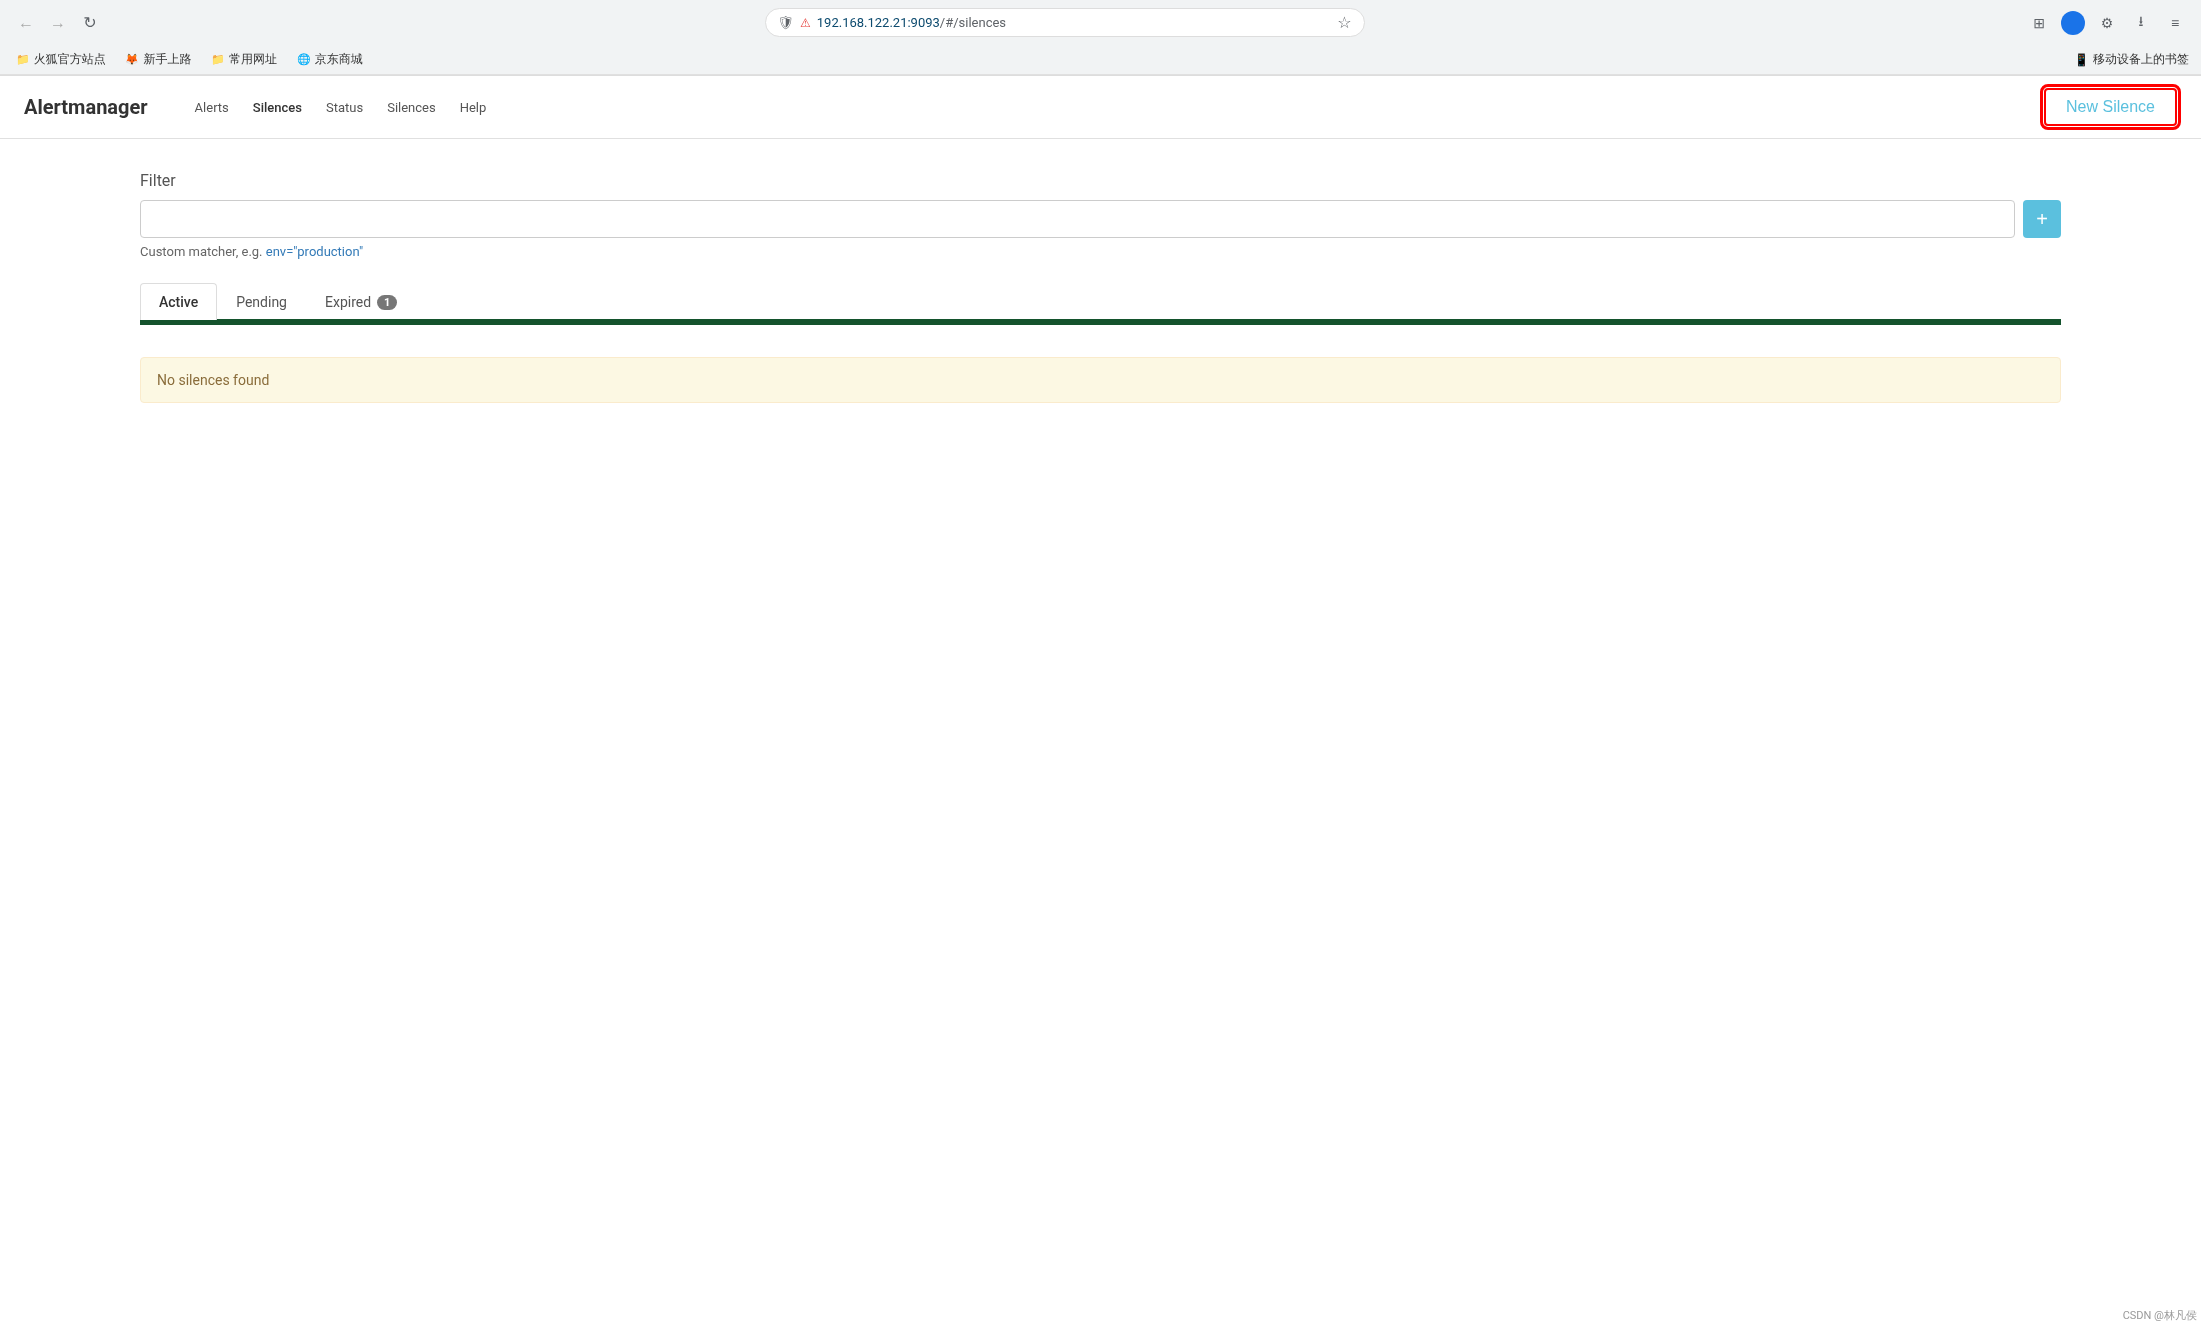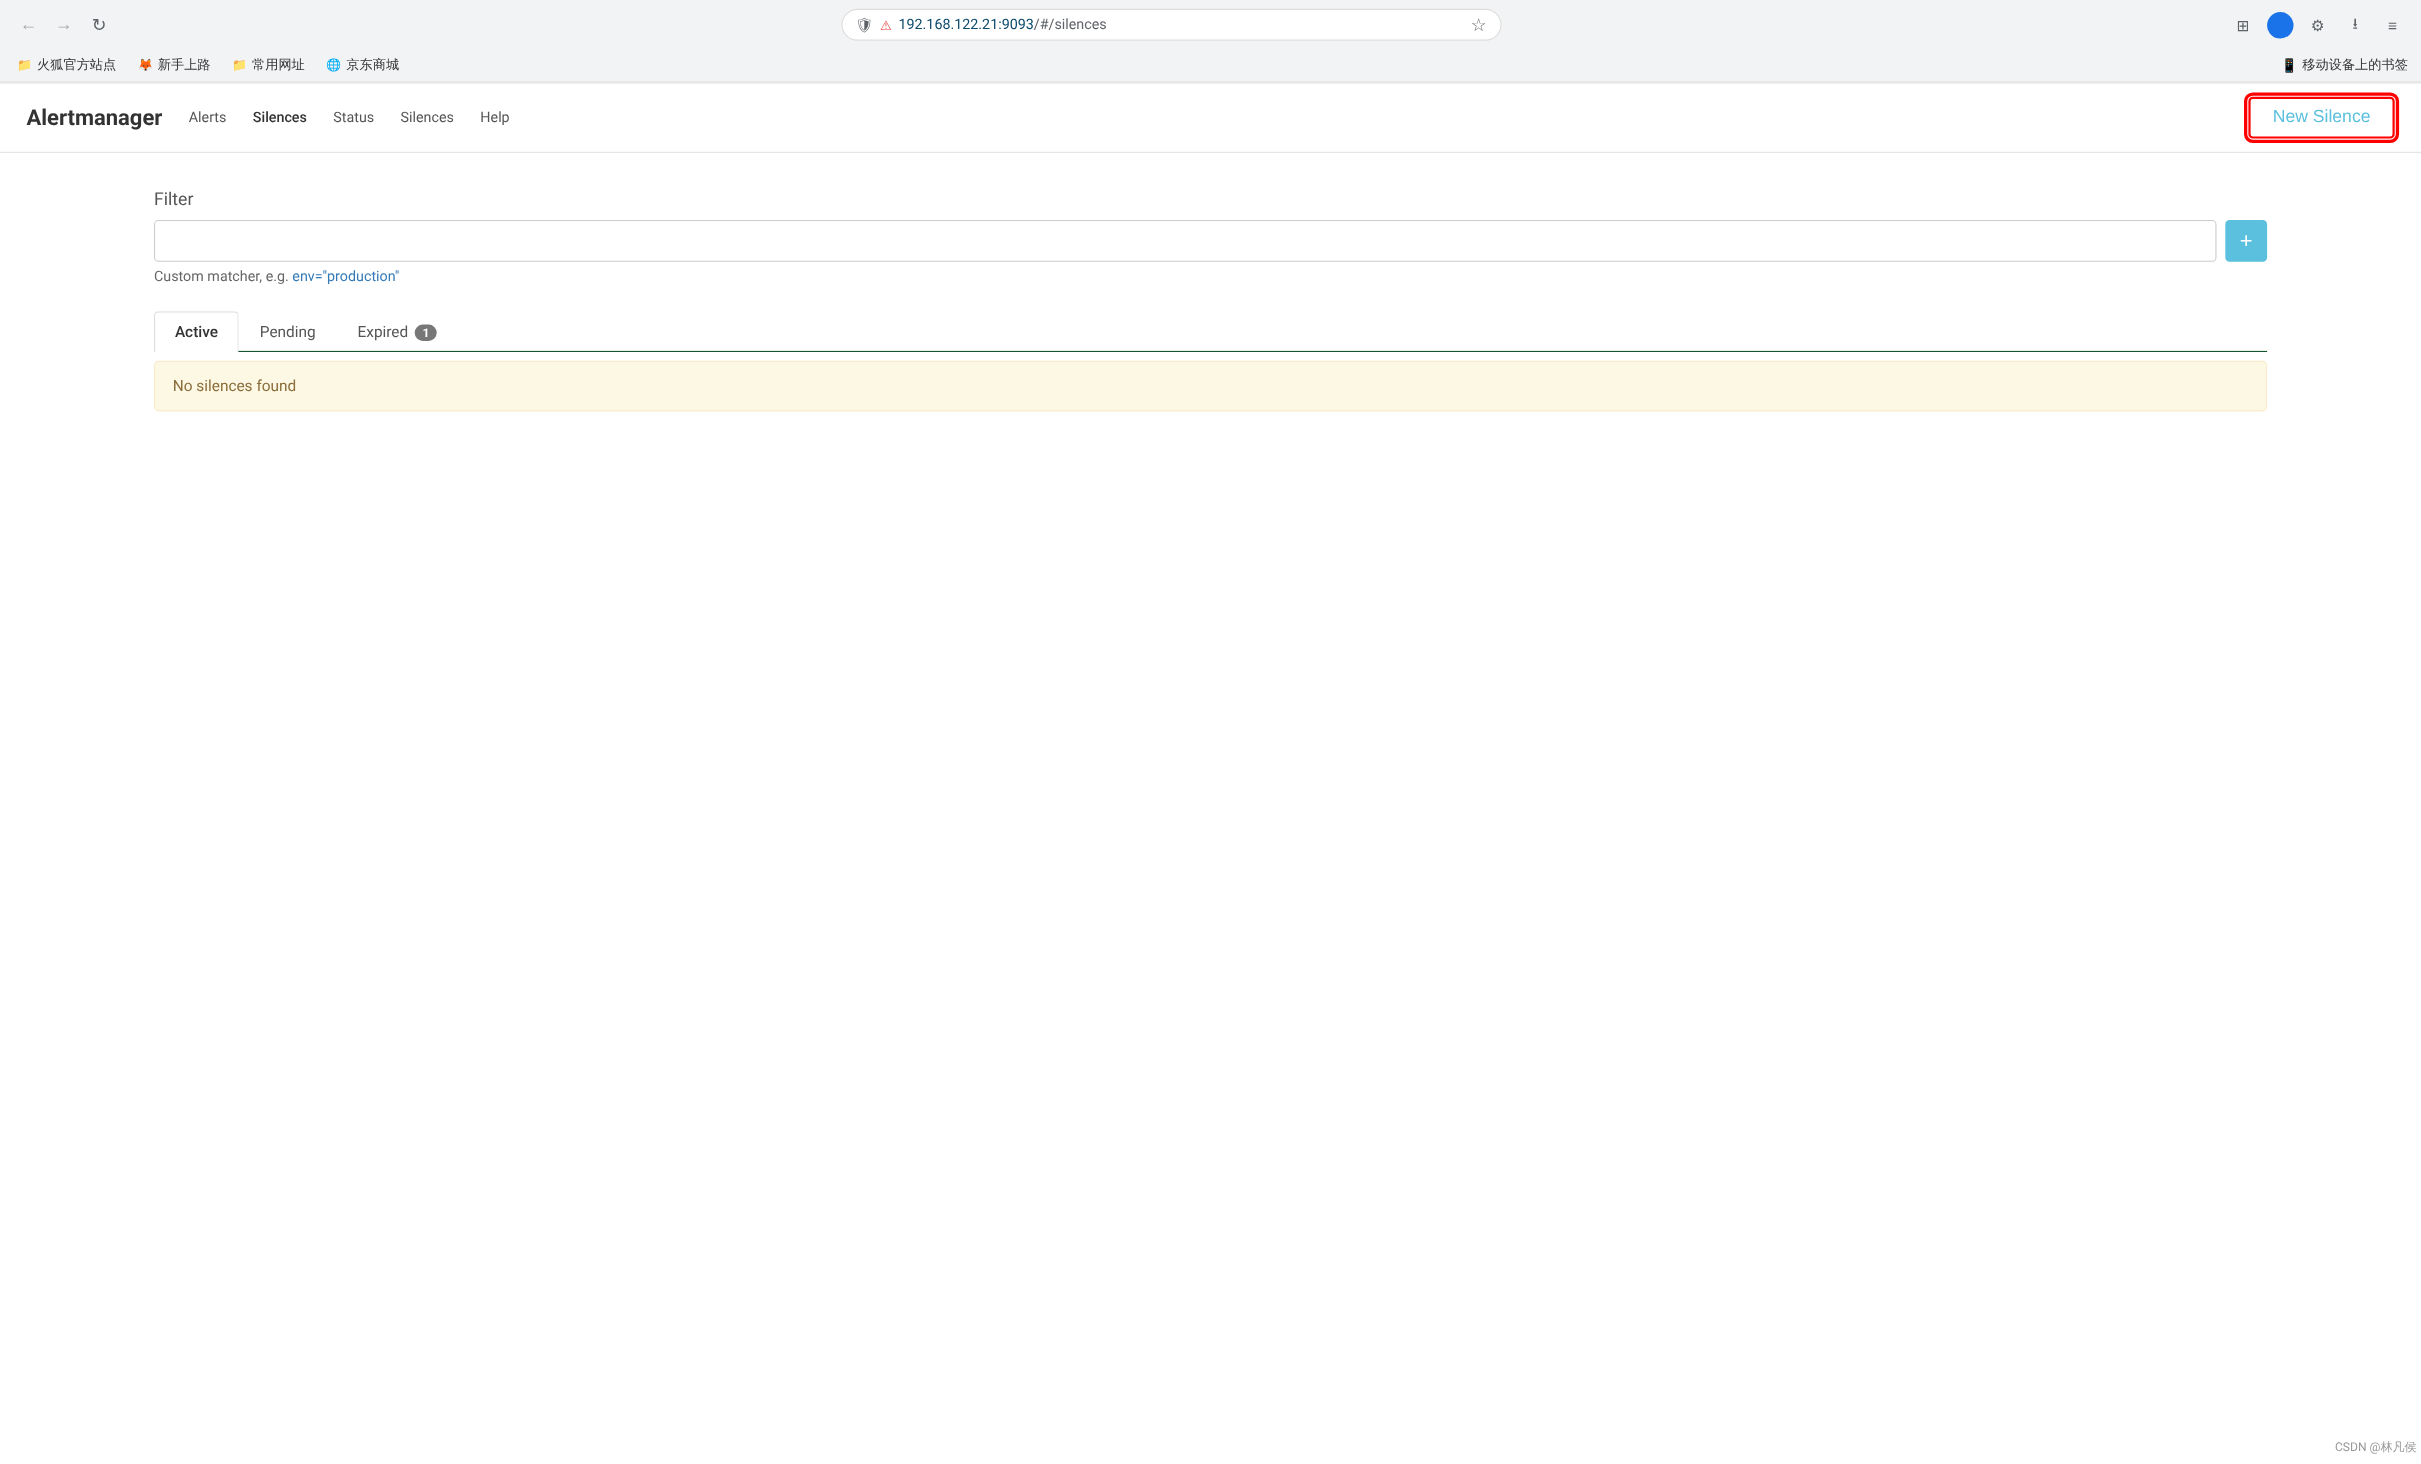--- a/index.html
+++ b/index.html
@@ -163,21 +163,21 @@
       align-items: center;
       padding: 12px 24px;
       background: #fff;
       border-bottom: 1px solid #e0e0e0;
     }
 
     .app-title {
       font-size: 20px;
       font-weight: bold;
       color: #333;
-      margin-right: 24px;
+      margin-right: 47px;
     }
 
     .app-nav {
       display: flex;
       align-items: center;
       gap: 24px;
       flex: 1;
     }
 
     .nav-item {
@@ -261,22 +261,22 @@
 
     .filter-hint .example-link {
       color: #337ab7;
       text-decoration: none;
       cursor: pointer;
     }
 
     
     .tabs-container {
       display: flex;
-      border-bottom: 1px solid #14532d;
-      margin-bottom: 8px;
+      border-bottom: 6px solid #14532d;
+      margin-bottom: 32px;
       text-align: center;
     }
 
     .tab {
       padding: 10px 18px;
       cursor: pointer;
       font-size: 14px;
       color: #555;
       border: 1px solid transparent;
       border-bottom: none;

